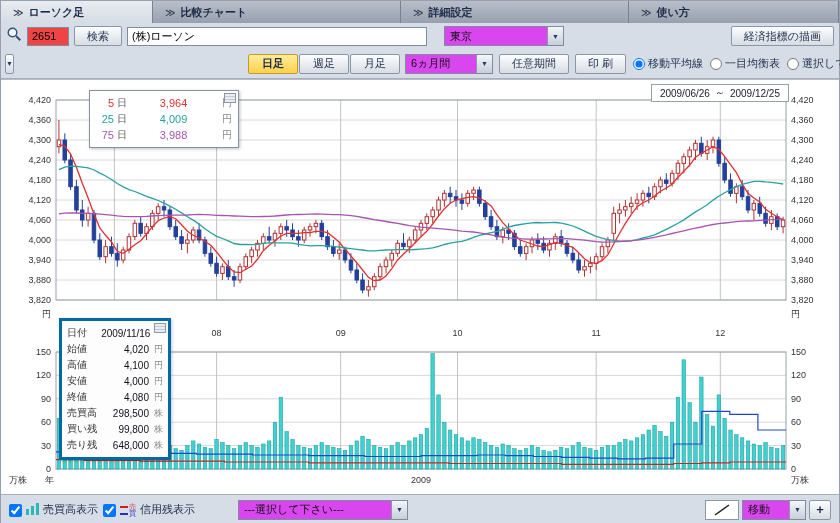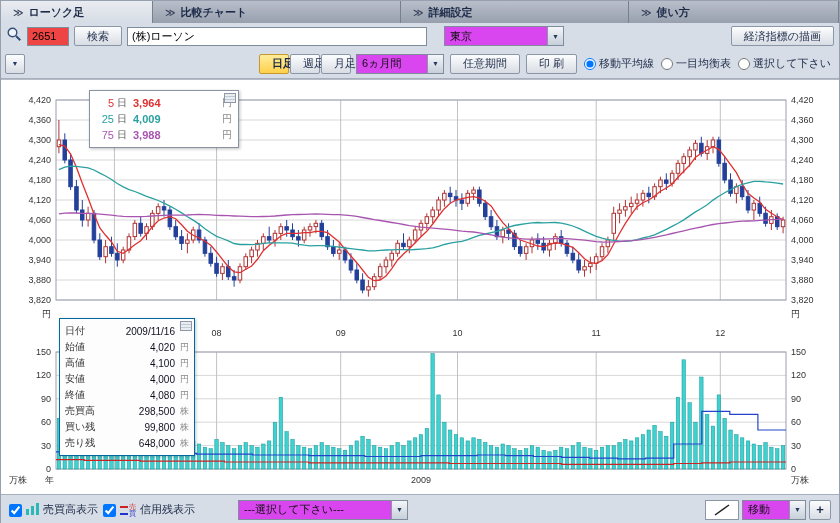--- a/index.html
+++ b/index.html
@@ -25,46 +25,46 @@
   .code{width:42px;background:#ef4444}
   .name{width:300px}
   .sel{display:flex;align-items:center;height:20px;border:1px solid #7e8c9c;background:#d946ef;font-size:11px;cursor:pointer}
   .sel .val{padding:0 5px;flex:1;color:#111;white-space:nowrap}
   .sel .arr{width:16px;align-self:stretch;background:linear-gradient(#f4f6f9,#c6cfda);border-left:1px solid #8b97a6;
             display:flex;align-items:center;justify-content:center;font-size:7px;color:#243a5e}
   .exch{width:120px;margin-left:12px}
   .push-right{margin-left:auto}
   .sqbtn{width:20px;height:20px;padding:0;display:flex;align-items:center;justify-content:center;font-size:7px;color:#243a5e}
   .grp{display:flex;align-items:center;gap:0;margin-left:234px}
-  .pbtn{width:30px;margin-right:1px}
+  .pbtn{width:50px;margin-right:1px}
   .pbtn.on{background:linear-gradient(#ffed9b,#ffd04a);border-color:#c5992f;font-weight:bold}
   .rangesel{width:88px;margin-left:4px}
   .gap6{margin-left:6px}.gap10{margin-left:10px}
   .radio{display:flex;align-items:center;gap:3px;font-size:11px;color:#1c2a48;margin-left:7px;white-space:nowrap}
   .radio input{width:12px;height:12px}
 
   
   .chart-area{position:relative;flex:0 0 415px;height:415px;background:#fff;border-top:1px solid #b6bcc8}
   #chart-svg{position:absolute;left:0;top:0}
   #chart-svg text{font-family:"Liberation Sans","DejaVu Sans",sans-serif}
 
   .range-box{position:absolute;right:50px;top:4px;display:flex;align-items:center;gap:5px;font-size:10px;color:#223;
              background:#fff;border:1px solid #98a0ac;padding:1px 8px}
 
   .legend-box{position:absolute;left:88px;top:10px;width:150px;background:#fff;border:1px solid #8a93a3;
               box-shadow:1px 1px 3px rgba(0,0,0,.25);font-size:11px;padding:4px 6px}
   .legend-row{display:flex;align-items:center;height:16px}
   .lg-num{width:18px;text-align:right;color:#333}
   .lg-day{width:16px;margin-left:3px;color:#555;font-size:10px}
-  .lg-val{flex:1;text-align:left;font-weight:bold}
+  .lg-val{flex:1;text-align:center;font-weight:normal}
   .lg-unit{width:18px;text-align:right;color:#8a8a8a;font-size:10px}
   .grip{position:absolute;right:2px;top:2px;width:12px;height:10px;border:1px solid #8e98a6;
         background:repeating-linear-gradient(#e9edf2 0 2px,#c2cad4 2px 3px)}
 
-  .tooltip-box{position:absolute;left:58px;top:238px;width:136px;background:#fdfdfd;border:1px solid #0369a1;
+  .tooltip-box{position:absolute;left:58px;top:238px;width:112px;background:#fdfdfd;border:3px solid #0369a1;
                box-shadow:1px 1px 3px rgba(0,0,0,.22);font-size:10px;padding:4px 5px}
   .tt-row{display:flex;align-items:center;height:16px}
   .tt-label{width:38px;color:#333}
   .tt-val{flex:1;text-align:right;color:#101020}
   .tt-unit{width:14px;text-align:right;color:#8a8a8a;font-size:9px}
 
   
   .bottombar{height:30px;flex:0 0 30px;display:flex;align-items:center;background:#d7dde6;padding:0 8px;gap:5px;
              border-top:1px solid #a7afbd}
   .chk{display:flex;align-items:flex-end;gap:4px;font-size:11px;color:#1c2a48;white-space:nowrap}
@@ -605,20 +605,25 @@
         <rect x="768.6" y="136.7" width="3.5" height="6.7" fill="#ffffff" stroke="#b03434"></rect>
         <line x1="776.2" y1="133.3" x2="776.2" y2="150.0" stroke="#23409a"></line>
         <rect x="774.5" y="136.7" width="3.5" height="10.0" fill="#23409a" stroke="#23409a"></rect>
         <line x1="782.1" y1="136.7" x2="782.1" y2="153.3" stroke="#b03434"></line>
         <rect x="780.3" y="140.0" width="3.5" height="6.7" fill="#ffffff" stroke="#b03434"></rect>
         <polyline points="57.9,64.7 63.8,66.0 69.6,74.0 75.4,87.3 81.3,103.3 87.1,118.0 93.0,134.0 98.8,148.0 104.6,155.3 110.5,162.0 116.3,171.3 122.2,173.3 128.0,169.3 133.8,164.7 139.7,160.7 145.5,154.0 151.4,146.7 157.2,140.7 163.0,138.0 168.9,136.7 174.7,138.7 180.6,144.7 186.4,151.3 192.2,155.3 198.1,158.0 203.9,161.3 209.8,165.3 215.6,172.0 221.4,179.3 227.3,186.7 233.1,192.0 239.0,192.7 244.8,189.3 250.6,186.0 256.5,179.3 262.3,170.7 268.2,165.3 274.0,160.7 279.8,156.0 285.7,153.3 291.5,153.3 297.4,153.3 303.2,152.7 309.0,152.7 314.9,151.3 320.7,151.3 326.6,152.7 332.4,157.3 338.2,162.0 344.1,169.3 349.9,176.0 355.8,182.7 361.6,190.0 367.4,197.3 373.3,200.7 379.1,200.0 385.0,196.0 390.8,188.7 396.6,180.0 402.5,174.0 408.3,168.7 414.2,162.7 420.0,156.7 425.8,151.3 431.7,144.0 437.5,136.0 443.4,128.7 449.2,123.3 455.0,120.0 460.9,118.7 466.7,117.3 472.6,116.7 478.4,118.0 484.2,121.3 490.1,126.0 495.9,134.7 501.8,142.7 507.6,148.7 513.4,154.7 519.3,160.0 525.1,162.0 531.0,164.0 536.8,166.0 542.6,166.7 548.5,164.7 554.3,162.7 560.2,163.3 566.0,165.3 571.8,167.3 577.7,172.7 583.5,178.7 589.4,182.7 595.2,183.3 601.0,180.7 606.9,174.7 612.7,164.0 618.6,153.3 624.4,143.3 630.2,134.7 636.1,126.7 641.9,122.7 647.8,120.0 653.6,116.0 659.4,111.3 665.3,108.0 671.1,104.0 677.0,97.3 682.8,91.3 688.6,85.3 694.5,77.3 700.3,73.3 706.2,70.0 712.0,66.7 717.8,69.3 723.7,76.7 729.5,84.7 735.4,92.7 741.2,104.0 747.0,113.3 752.9,118.0 758.7,122.0 764.6,129.3 770.4,133.3 776.2,136.7 782.1,140.0 " fill="none" stroke="#e03030" stroke-width="1.3"></polyline>
         <polyline points="57.9,89.6 63.8,87.2 69.6,86.1 75.4,86.3 81.3,87.1 87.1,87.9 93.0,90.0 98.8,93.1 104.6,96.0 110.5,99.5 116.3,103.5 122.2,106.9 128.0,109.6 133.8,111.5 139.7,113.9 145.5,116.3 151.4,118.4 157.2,120.5 163.0,123.1 168.9,126.1 174.7,129.3 180.6,132.9 186.4,136.7 192.2,140.1 198.1,144.1 203.9,148.7 209.8,152.8 215.6,156.3 221.4,158.5 227.3,160.8 233.1,163.5 239.0,164.5 244.8,164.5 250.6,164.7 256.5,164.3 262.3,163.3 268.2,162.9 274.0,162.8 279.8,162.9 285.7,162.8 291.5,163.2 297.4,164.3 303.2,165.2 309.0,165.9 314.9,165.7 320.7,165.7 326.6,165.9 332.4,166.4 338.2,167.2 344.1,168.0 349.9,168.7 355.8,169.3 361.6,170.0 367.4,170.8 373.3,170.8 379.1,170.3 385.0,170.0 390.8,169.9 396.6,169.6 402.5,169.7 408.3,169.9 414.2,169.5 420.0,169.1 425.8,168.7 431.7,167.9 437.5,166.4 443.4,164.5 449.2,163.2 455.0,162.1 460.9,161.3 466.7,159.6 472.6,157.3 478.4,155.3 484.2,154.0 490.1,152.7 495.9,151.3 501.8,149.3 507.6,147.1 513.4,145.5 519.3,144.5 525.1,143.7 531.0,142.9 536.8,142.5 542.6,142.8 548.5,142.7 554.3,142.5 560.2,143.1 566.0,144.3 571.8,146.0 577.7,148.4 583.5,151.1 589.4,153.9 595.2,156.3 601.0,158.1 606.9,159.6 612.7,160.4 618.6,161.2 624.4,161.3 630.2,160.8 636.1,159.7 641.9,158.0 647.8,156.7 653.6,154.8 659.4,152.1 665.3,149.3 671.1,146.4 677.0,143.3 682.8,139.9 688.6,135.9 694.5,131.9 700.3,128.5 706.2,124.7 712.0,120.1 717.8,116.3 723.7,112.7 729.5,109.7 735.4,106.7 741.2,104.3 747.0,102.8 752.9,101.3 758.7,101.3 764.6,101.9 770.4,102.3 776.2,103.2 782.1,104.0 " fill="none" stroke="#2aa0a0" stroke-width="1.3"></polyline>
         <polyline points="57.9,133.9 63.8,133.2 69.6,132.9 75.4,133.0 81.3,133.3 87.1,133.4 93.0,133.7 98.8,134.2 104.6,134.6 110.5,135.2 116.3,135.9 122.2,136.4 128.0,136.6 133.8,136.6 139.7,136.6 145.5,136.4 151.4,136.0 157.2,135.6 163.0,135.3 168.9,135.2 174.7,135.2 180.6,135.2 186.4,135.0 192.2,134.6 198.1,134.5 203.9,134.6 209.8,134.9 215.6,135.3 221.4,135.5 227.3,135.7 233.1,136.0 239.0,136.2 244.8,136.4 250.6,136.6 256.5,136.6 262.3,136.5 268.2,136.3 274.0,136.0 279.8,135.5 285.7,135.0 291.5,134.7 297.4,134.5 303.2,134.3 309.0,134.1 314.9,134.0 320.7,134.1 326.6,134.4 332.4,134.6 338.2,134.7 344.1,135.1 349.9,135.6 355.8,136.4 361.6,137.5 367.4,138.5 373.3,139.6 379.1,140.5 385.0,141.5 390.8,142.5 396.6,143.4 402.5,144.5 408.3,145.6 414.2,146.4 420.0,147.2 425.8,147.7 431.7,148.2 437.5,148.6 443.4,149.1 449.2,149.6 455.0,150.4 460.9,151.1 466.7,151.6 472.6,152.0 478.4,152.8 484.2,153.8 490.1,154.9 495.9,156.2 501.8,157.2 507.6,157.8 513.4,158.3 519.3,158.7 525.1,159.2 531.0,159.2 536.8,159.0 542.6,159.0 548.5,158.9 554.3,158.6 560.2,158.5 566.0,158.7 571.8,159.2 577.7,159.7 583.5,160.2 589.4,160.9 595.2,161.6 601.0,162.0 606.9,162.2 612.7,161.9 618.6,161.5 624.4,161.0 630.2,160.7 636.1,160.1 641.9,159.3 647.8,158.4 653.6,157.3 659.4,156.1 665.3,154.9 671.1,153.5 677.0,152.1 682.8,150.8 688.6,149.4 694.5,148.1 700.3,147.0 706.2,145.7 712.0,144.5 717.8,143.6 723.7,143.0 729.5,142.4 735.4,141.7 741.2,141.2 747.0,141.0 752.9,140.8 758.7,140.4 764.6,140.1 770.4,139.6 776.2,139.3 782.1,138.8 " fill="none" stroke="#a855b0" stroke-width="1.3"></polyline>
       </svg>
 
+    <div class="range-box">
+      <span>2009/06/26</span>
+      <span>～</span>
+      <span>2009/12/25</span>
+    </div>
 
     <div class="legend-box">
       <div class="grip"></div>
       <div class="legend-row">
         <span class="lg-num" style="color: rgb(224, 48, 48);">5</span>
         <span class="lg-day">日</span>
         <span class="lg-val" style="color: rgb(224, 48, 48);">3,964</span>
         <span class="lg-unit">円</span>
       </div>
       <div class="legend-row">

